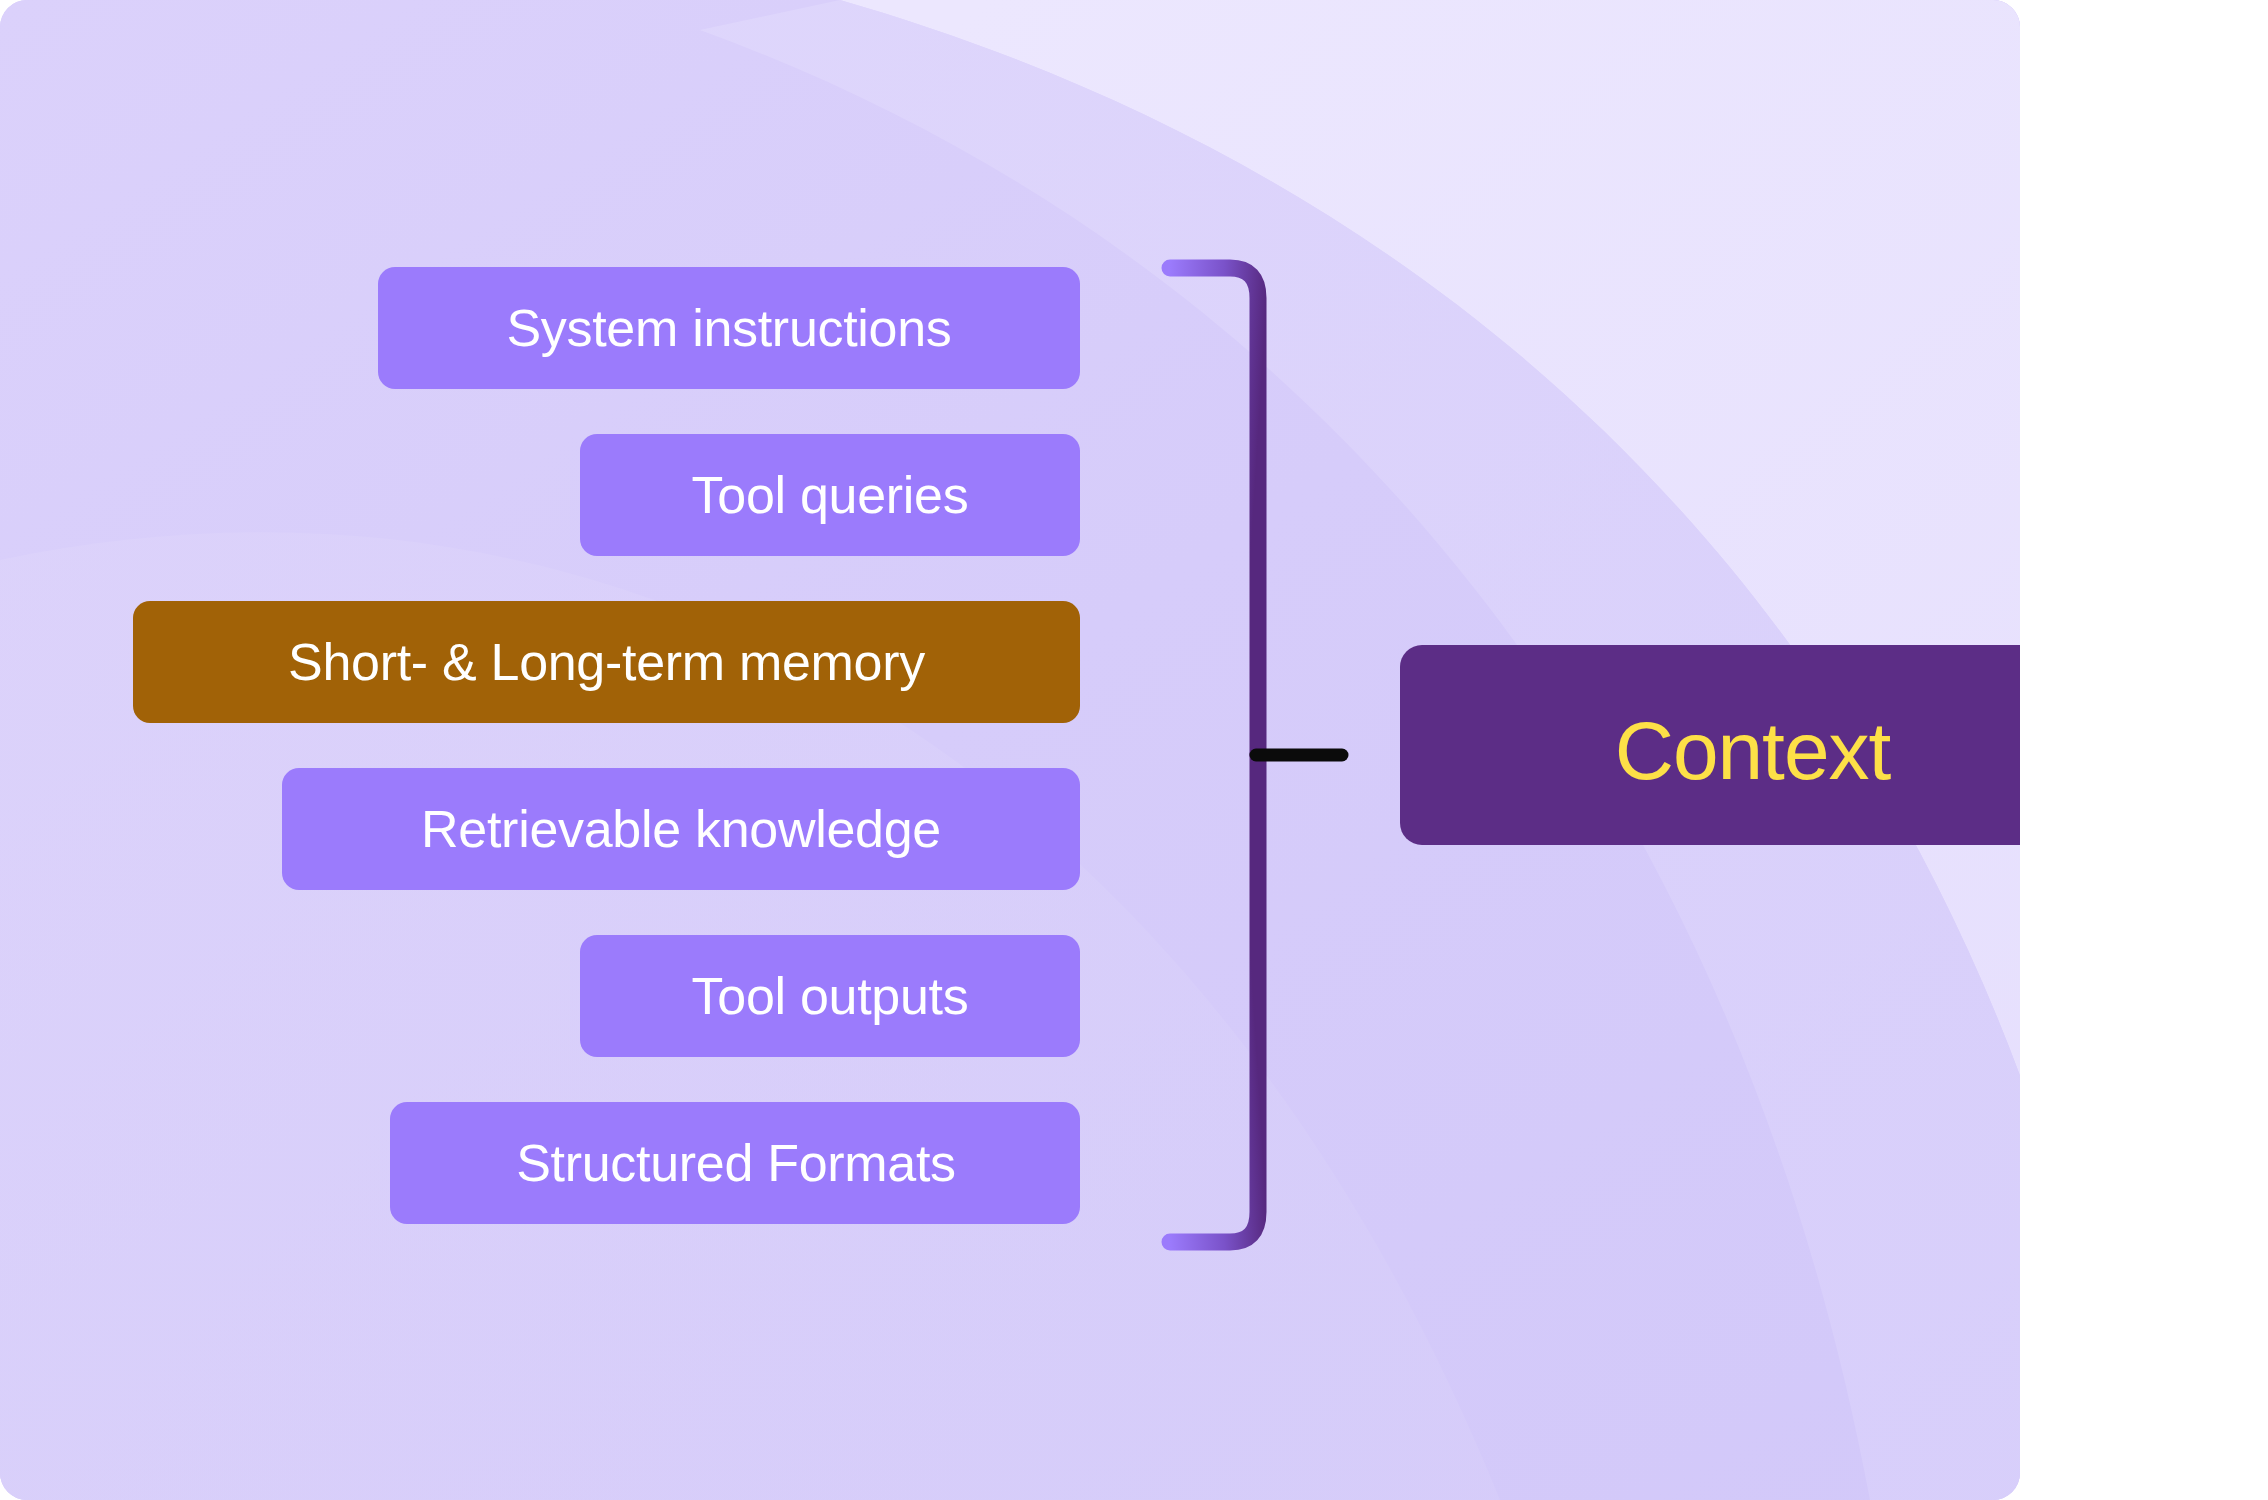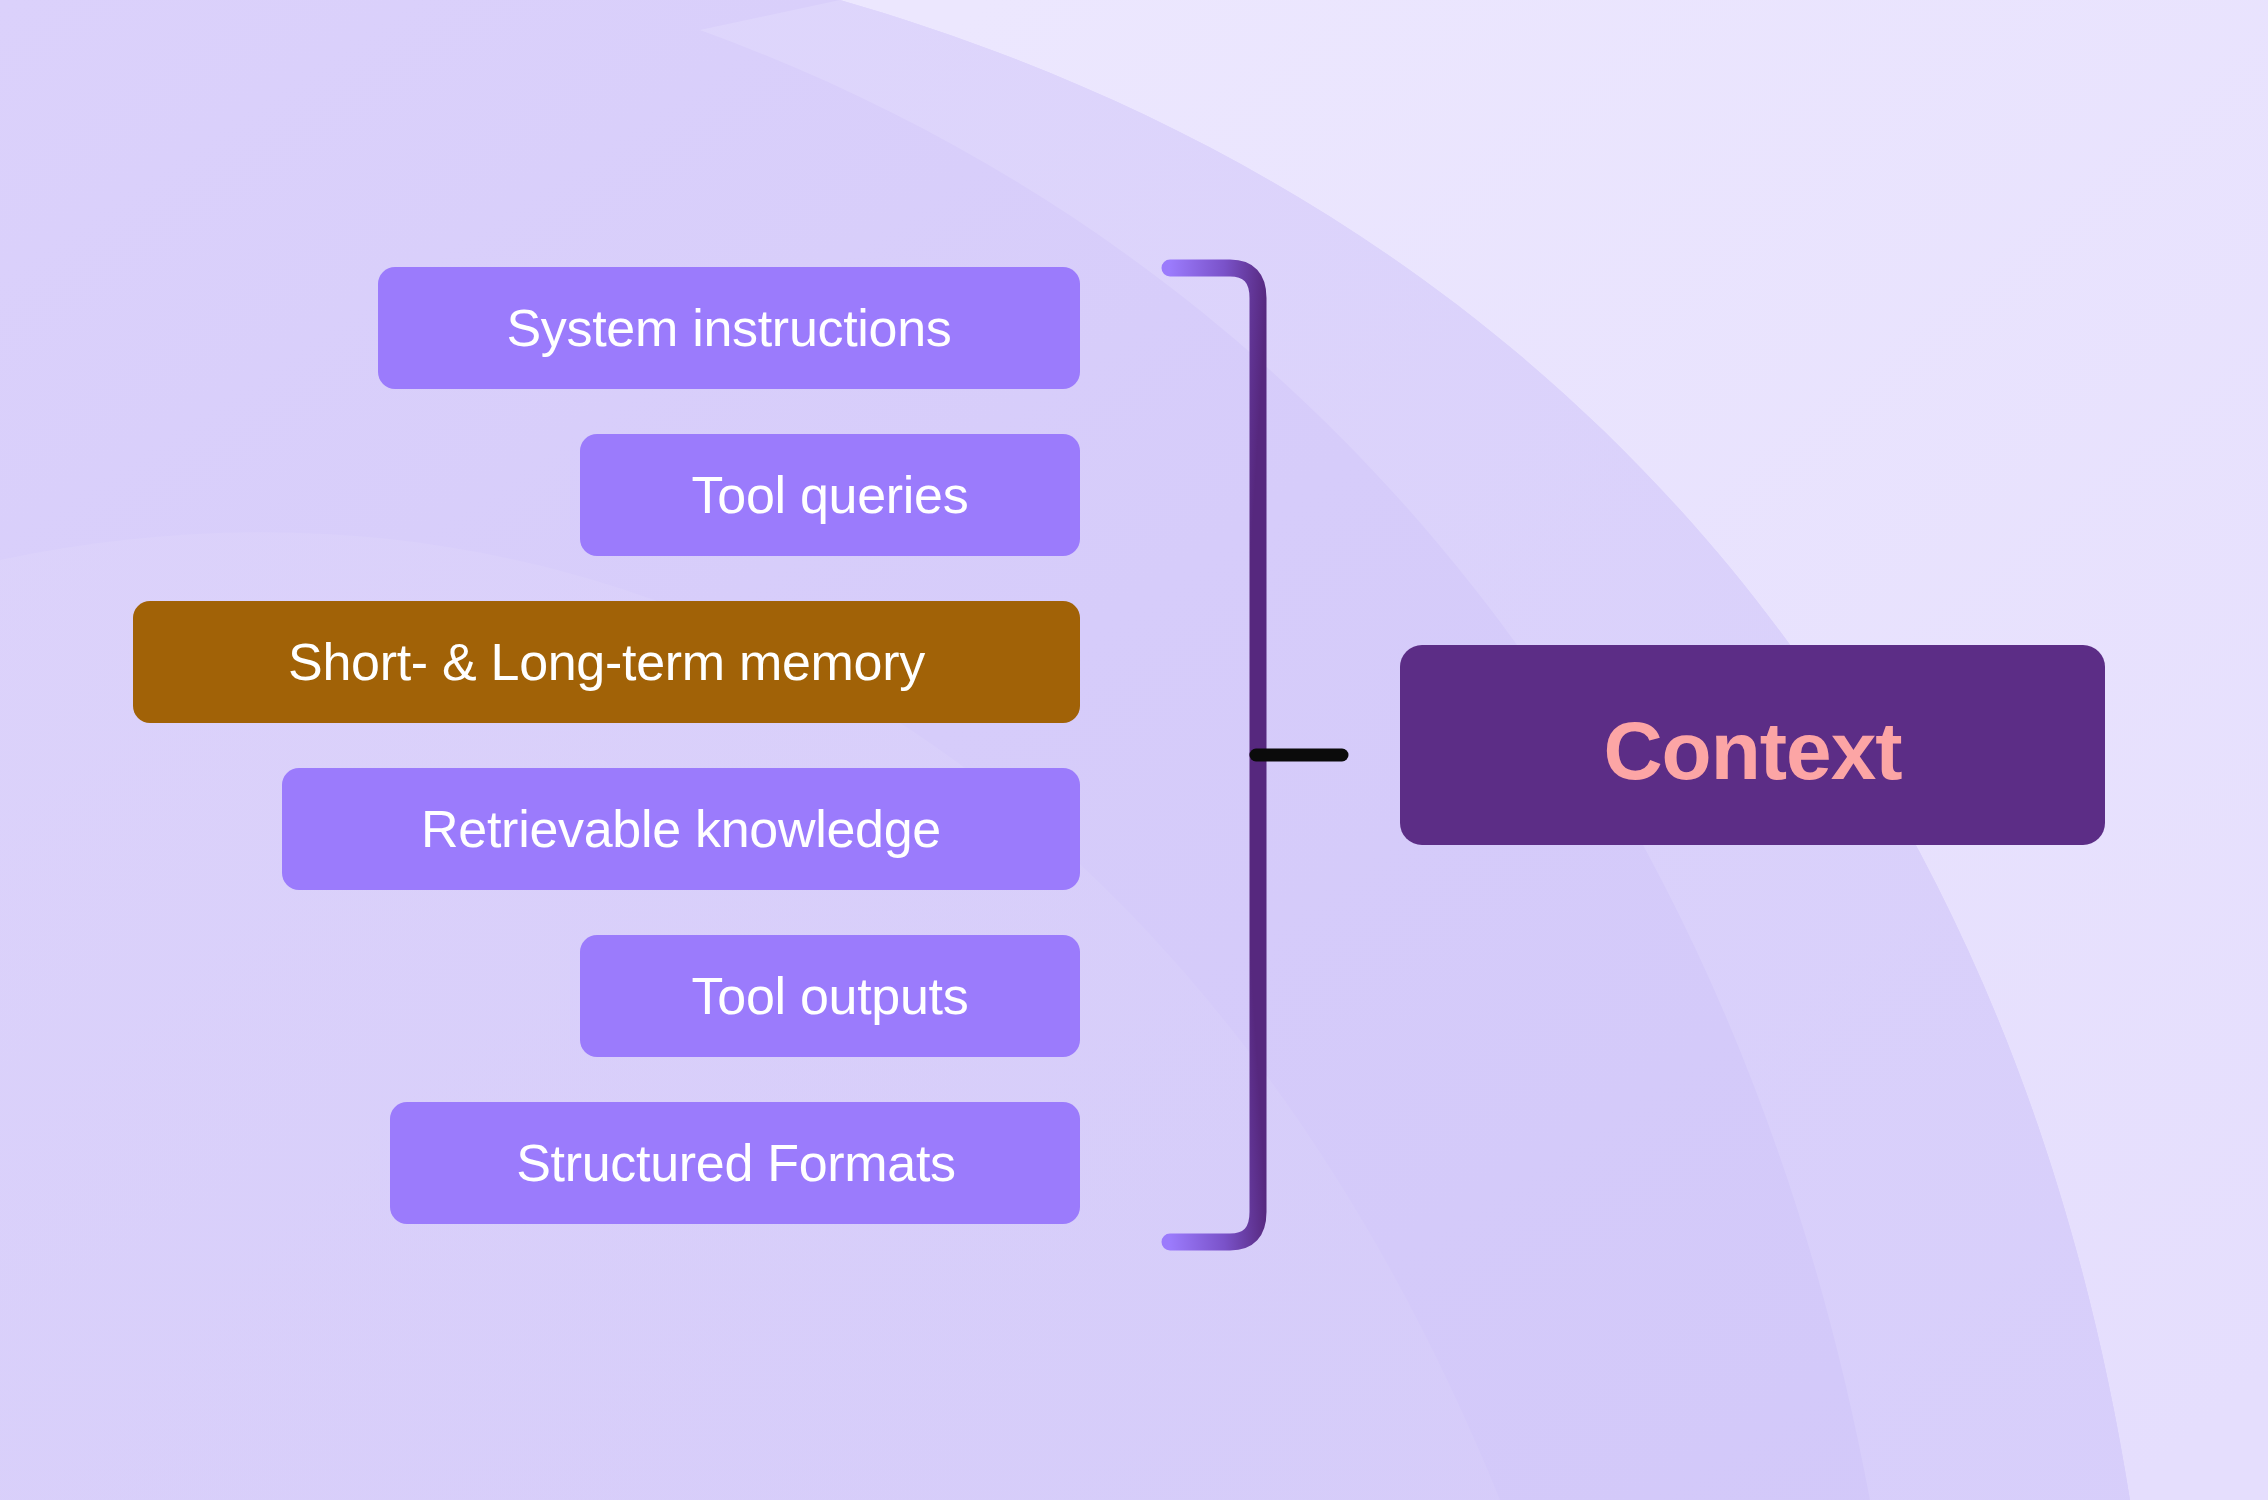--- a/index.html
+++ b/index.html
@@ -5,24 +5,25 @@
   html, body {
     margin: 0;
     padding: 0;
     background: #ffffff;
   }
   body {
     font-family: "Liberation Sans", sans-serif;
   }
   #stage {
     position: relative;
-    width: 2268px;
+    width: 2020px;
     height: 1500px;
     overflow: hidden;
     background: #d7ccfb;
+    border-radius: 27px;
   }
   #bg-svg {
     position: absolute;
     inset: 0;
     width: 2268px;
     height: 1500px;
     display: block;
   }
   #content {
     position: absolute;
@@ -57,23 +58,23 @@
     left: 1400px;
     top: 645px;
     width: 705px;
     height: 200px;
     border-radius: 22px;
     display: flex;
     align-items: center;
     justify-content: center;
   }
   #context-label {
-    color: #fca5a5;
+    color: #fde047;
     font-size: 82px;
-    font-weight: 700;
+    font-weight: 400;
     letter-spacing: -1px;
     line-height: 1;
     white-space: nowrap;
     margin-top: 12px;
   }
 
   
   #connector-svg {
     position: absolute;
     left: 1130px;

